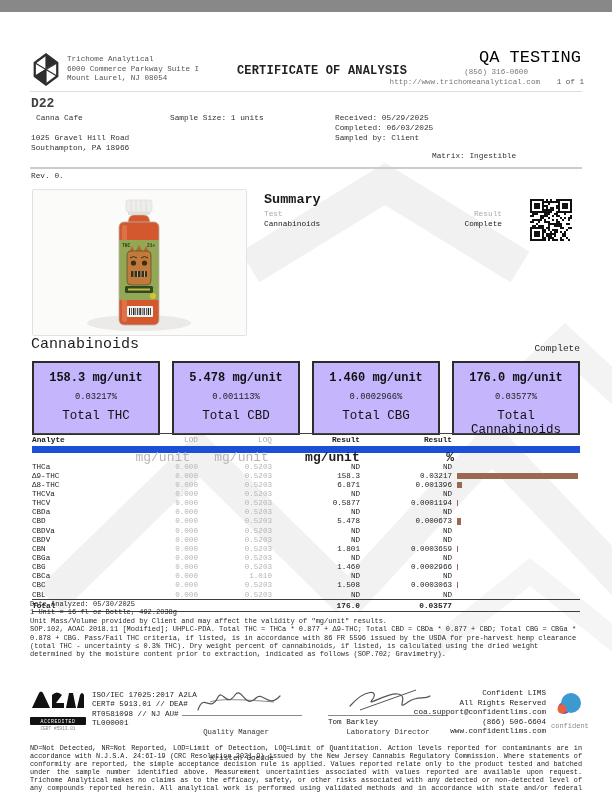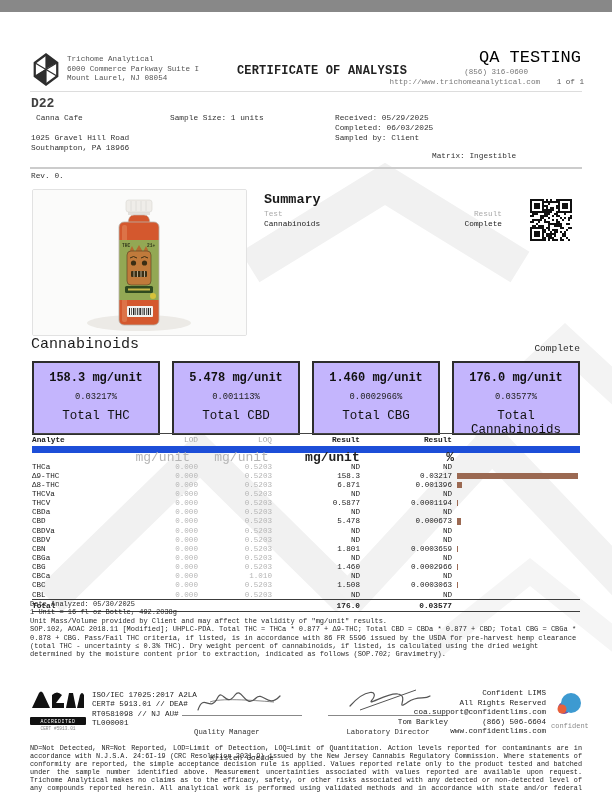--- a/index.html
+++ b/index.html
@@ -71,22 +71,22 @@
   
   .a2la{left:30px;top:677px;width:56px;text-align:center;}
   .a2la-badge{margin-top:1px;background:#111;color:#fff;font-size:4.8px;letter-spacing:.6px;padding:1.5px 0;border-radius:1px;}
   .a2la-cert{font-size:4.5px;color:#888;margin-top:1px;}
   .iso-block{left:92px;top:679px;font-size:7.6px;line-height:9.4px;color:#222;}
   .sig-scribble1{left:190px;top:676px;}
   .sig-scribble2{left:336px;top:674px;}
   .sig-line1{left:182px;top:703px;width:120px;border-top:1px solid #888;}
   .sig-line2{left:328px;top:703px;width:120px;border-top:1px solid #888;}
   .sig-name1{left:182px;top:742px;width:120px;text-align:center;font-size:7.6px;color:#222;}
-  .sig-role1{left:194px;top:716px;width:120px;text-align:left;font-size:7.3px;color:#333;}
-  .sig-name2{left:328px;top:706px;width:120px;text-align:right;font-size:7.6px;color:#222;}
+  .sig-role1{left:176px;top:716px;width:120px;text-align:center;font-size:7.3px;color:#333;}
+  .sig-name2{left:328px;top:706px;width:120px;text-align:left;font-size:7.6px;color:#222;}
   .sig-role2{left:328px;top:716px;width:120px;text-align:center;font-size:7.3px;color:#333;}
   .lims{left:408px;top:677px;width:138px;text-align:right;font-size:7.6px;line-height:9.6px;color:#222;}
   .conf-logo{left:551px;top:680px;width:34px;text-align:center;}
   .conf-text{font-size:7px;color:#8a8a8a;margin-top:1px;}
   .disclaimer{left:30px;top:733px;width:552px;font-size:6.8px;line-height:7.9px;color:#222;text-align:justify;}
 </style>
 </head>
 <body>
 
 <div class="page">

